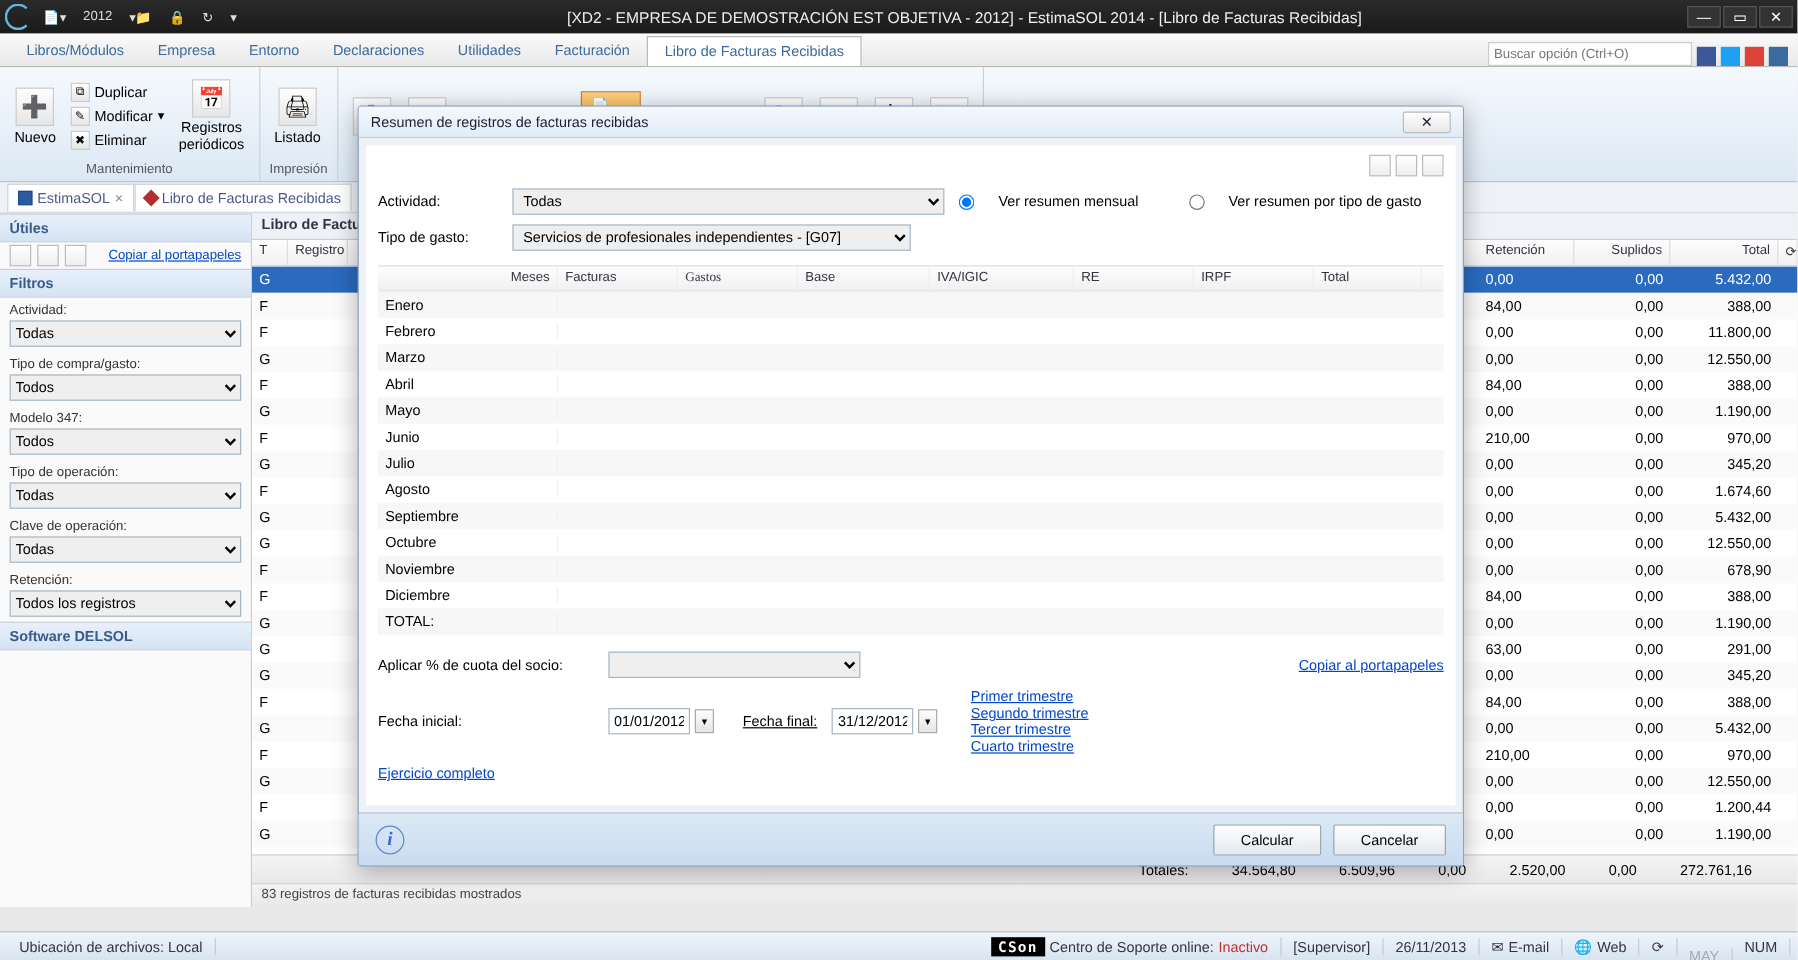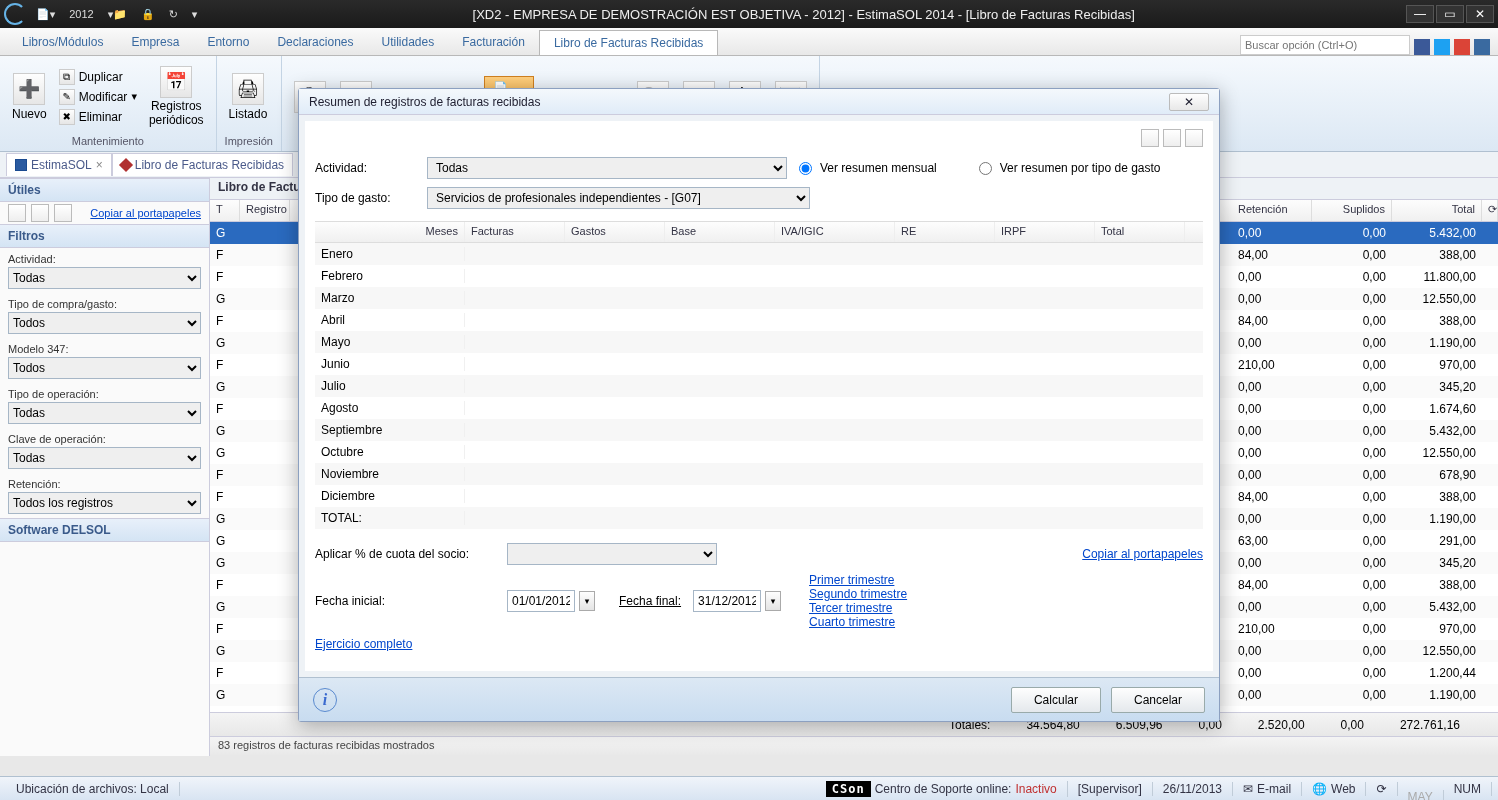--- a/index.html
+++ b/index.html
@@ -74,21 +74,21 @@
 
 .modal { position: absolute; left: 298px; top: 88px; width: 922px; height: 634px; background: #eef2f6; border: 1px solid #8ca0c0; box-shadow: 0 4px 20px rgba(0,0,0,0.3); display: flex; flex-direction: column; border-radius: 3px; }
 .modal-title { height: 26px; background: linear-gradient(#f4f8fc, #e0ecf8); display: flex; align-items: center; padding: 0 10px; font-size: 12px; color: #223; border-bottom:1px solid #ccd; }
 .modal-title .x { margin-left: auto; width: 40px; height: 18px; border: 1px solid #bbb; display: flex; align-items: center; justify-content: center; background: linear-gradient(#fefefe,#e8e8e8); cursor:pointer; border-radius:2px; font-family:sans-serif; }
 .modal-body { flex: 1; background: #fff; margin: 6px; display: flex; flex-direction: column; padding: 6px 10px; }
 .modal-icons { display:flex; justify-content:flex-end; gap:4px; padding: 2px 0 6px; }
 .modal-icons span { width:18px; height:18px; border:1px solid #bbb; background:linear-gradient(#fff,#eee); }
 .formrow { display: flex; align-items: center; gap: 12px; padding: 4px 0; }
 .formrow label { width: 100px; font-size: 12px; }
 .formrow select, .formrow input[type=text] { border: 1px solid #a6b6c6; height: 22px; padding: 0 4px; }
-.rad { display:flex; align-items:center; gap:8px; font-size:12px; }
+.rad { display:flex; align-items:center; gap:20px; font-size:12px; }
 .mcols { display: flex; background: linear-gradient(#fdfdfd,#f0f0f0); border-bottom: 1px solid #ddd; border-top: 1px solid #ddd; height: 22px; margin-top: 8px; }
 .mc { padding: 3px 6px; border-right: 1px solid #eee; font-size: 11px; color: #334; }
 .mc:first-child { text-align:right; }
 .mbody {}
 .mrow { display: flex; height: 22px; align-items:center; }
 .mrow:nth-child(odd) { background: #f7f7f7; }
 .mcell { padding: 0 6px; font-size: 12px; border-right:1px solid #f0f0f0; }
 .datebox { display:flex; align-items:center; gap:4px; }
 .datebox input { width:68px; }
 .datebox .dbtn { width:16px; height:20px; border:1px solid #aaa; background:linear-gradient(#fefefe,#e4e4e4); display:flex;align-items:center;justify-content:center; font-size:9px; }
@@ -473,26 +473,26 @@
           <input type="radio" checked="" style="">
           <span>Ver resumen mensual</span>
         </div>
       <div class="rad" style="margin-left:30px;">
           <input type="radio" style="">
           <span>Ver resumen por tipo de gasto</span>
         </div>
     </div>
     <div class="formrow">
       <label>Tipo de gasto:</label>
-      <select style="width:383px;"><option>Servicios de profesionales independientes - [G07]</option></select>
+      <select style="width:332px;"><option>Servicios de profesionales independientes - [G07]</option></select>
     </div>
     <div class="mcols" id="mcols">
         <div class="mc" style="width: 150px;">Meses</div>
         <div class="mc" style="width: 100px;">Facturas</div>
-        <div class="mc" style="width: 100px;">Gastos</div>
+        <div class="mc" style="width: 100px; font-family: Liberation Serif, serif;">Gastos</div>
         <div class="mc" style="width: 110px;">Base</div>
         <div class="mc" style="width: 120px;">IVA/IGIC</div>
         <div class="mc" style="width: 100px;">RE</div>
         <div class="mc" style="width: 100px;">IRPF</div>
         <div class="mc" style="width: 90px;">Total</div>
       </div>
     <div class="mbody" id="mbody">
         <div class="mrow">
           <div class="mcell" style="width:150px;">Enero</div>
           <div class="mcell" style="width:100px;"></div>

